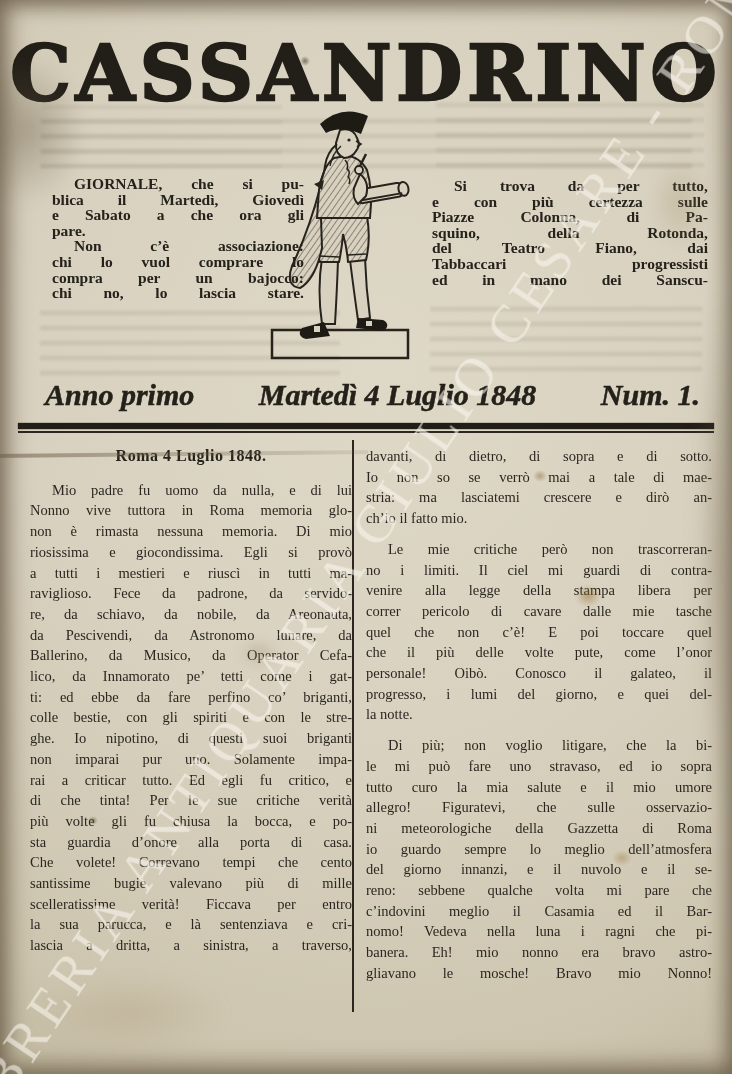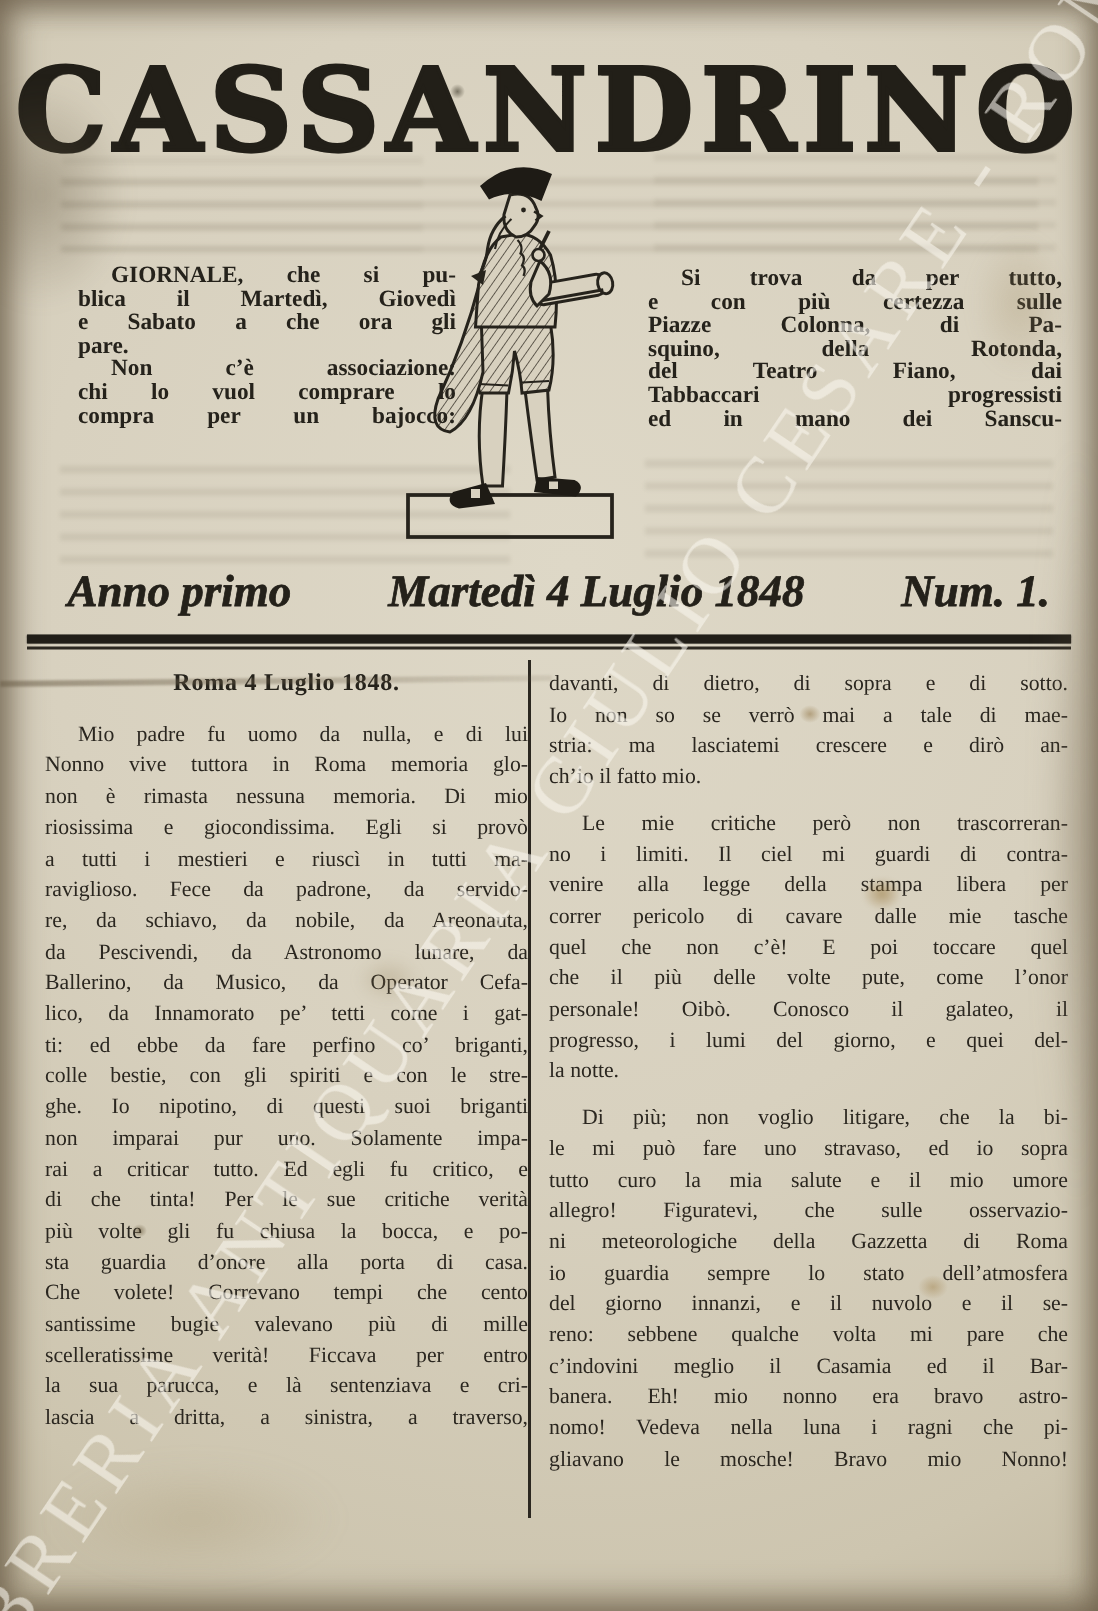--- a/index.html
+++ b/index.html
@@ -152,20 +152,21 @@
       <div class="para">
         <div class="tline indent">GIORNALE, che si pu-</div>
         <div class="tline">blica il Martedì, Giovedì</div>
         <div class="tline">e Sabato a che ora gli</div>
         <div class="tline endline">pare.</div>
       </div>
       <div class="para">
         <div class="tline indent">Non c’è associazione:</div>
         <div class="tline">chi lo vuol comprare lo</div>
         <div class="tline">compra per un bajocco:</div>
+        <div class="tline">chi no, lo lascia stare.</div>
       </div>
     </div>
 
   <div class="notice notice-right" id="notice-right">
       <div class="para">
         <div class="tline indent">Si trova da per tutto,</div>
         <div class="tline">e con più certezza sulle</div>
         <div class="tline">Piazze Colonna, di Pa-</div>
         <div class="tline">squino, della Rotonda,</div>
         <div class="tline">del Teatro Fiano, dai</div>
@@ -233,26 +234,26 @@
         <div class="tline">personale! Oibò. Conosco il galateo, il</div>
         <div class="tline">progresso, i lumi del giorno, e quei del-</div>
         <div class="tline endline">la notte.</div>
       </div>
       <div class="para">
         <div class="tline indent">Di più; non voglio litigare, che la bi-</div>
         <div class="tline">le mi può fare uno stravaso, ed io sopra</div>
         <div class="tline">tutto curo la mia salute e il mio umore</div>
         <div class="tline">allegro! Figuratevi, che sulle osservazio-</div>
         <div class="tline">ni meteorologiche della Gazzetta di Roma</div>
-        <div class="tline">io guardia sempre lo stato dell’atmosfera</div>
+        <div class="tline">io guardo sempre lo meglio dell’atmosfera</div>
         <div class="tline">del giorno innanzi, e il nuvolo e il se-</div>
         <div class="tline">reno: sebbene qualche volta mi pare che</div>
         <div class="tline">c’indovini meglio il Casamia ed il Bar-</div>
+        <div class="tline">nomo! Vedeva nella luna i ragni che pi-</div>
         <div class="tline">banera. Eh! mio nonno era bravo astro-</div>
-        <div class="tline">nomo! Vedeva nella luna i ragni che pi-</div>
         <div class="tline">gliavano le mosche! Bravo mio Nonno!</div>
       </div>
     </div>
 
   <div class="crease"></div>
   <div class="sp sp1"></div>
   <div class="sp sp2"></div>
   <div class="sp sp3"></div>
   <div class="sp sp4"></div>
   <div class="sp sp5"></div>

